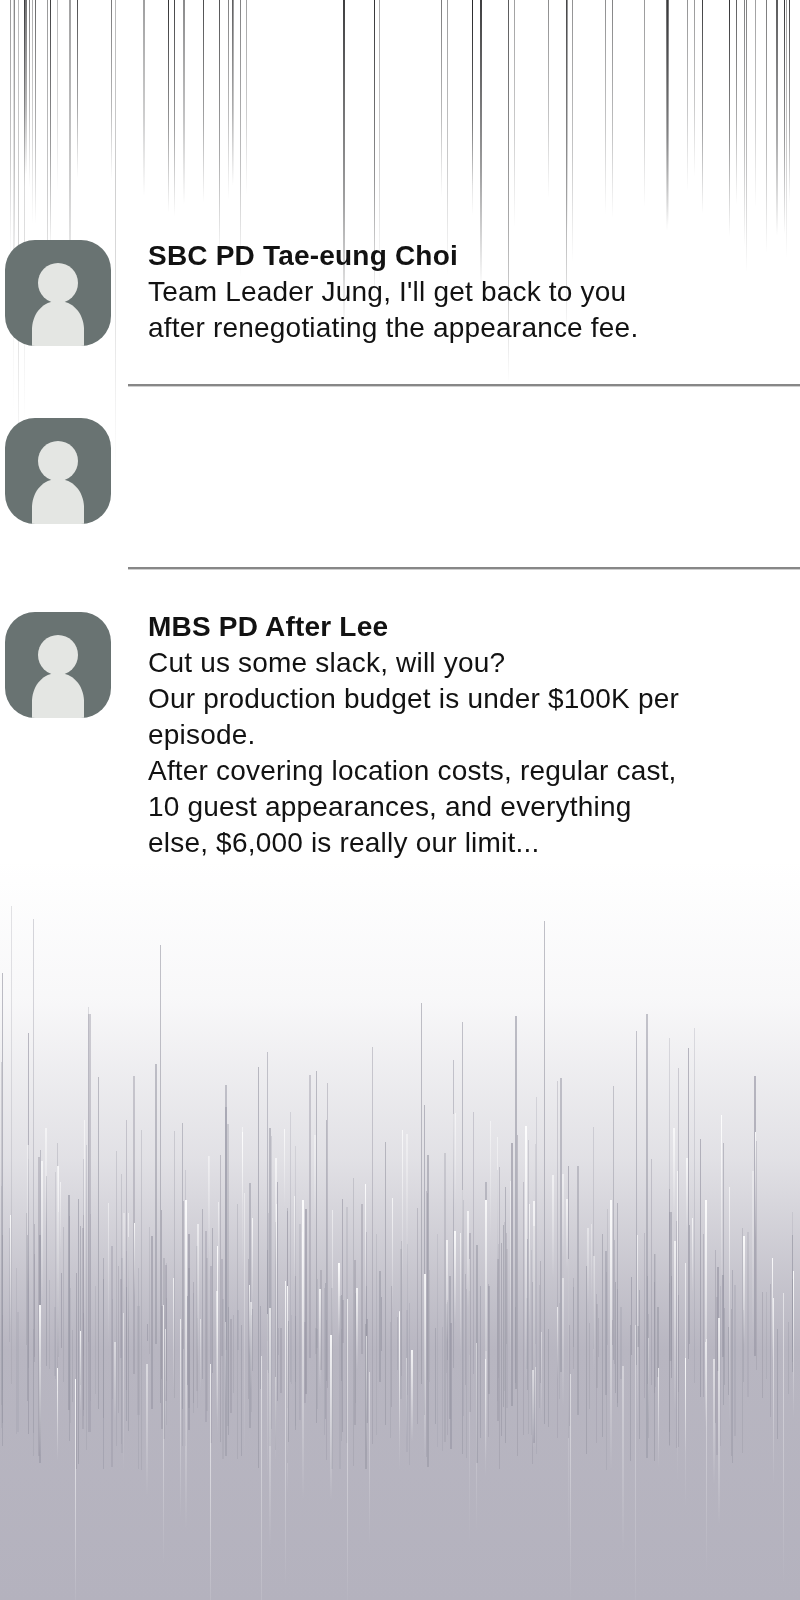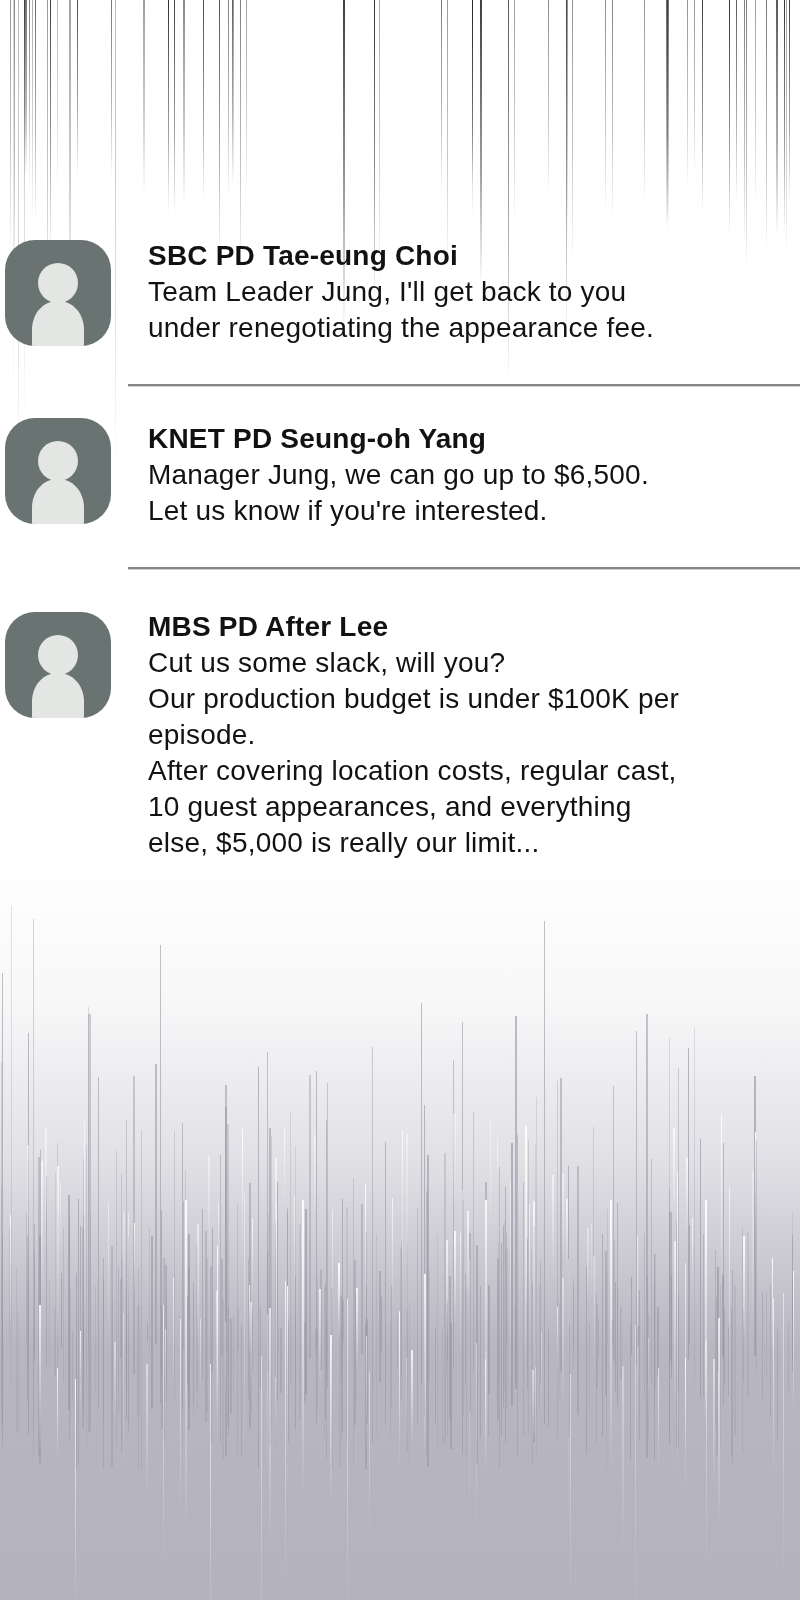--- a/index.html
+++ b/index.html
@@ -553,54 +553,49 @@
     <div class="row row1">
       <div class="avatar">
         <svg viewBox="0 0 106 106">
           <circle cx="53" cy="43" r="20" fill="#e4e6e3"></circle>
           <path d="M53 61 c15 0 25 12 26 27 l0 18 l-52 0 l0 -18 c1 -15 11 -27 26 -27 z" fill="#e4e6e3"></path>
         </svg>
       </div>
       <div class="mtext">
         <div class="sender">SBC PD Tae-eung Choi</div>
         <div class="mbody">Team Leader Jung, I'll get back to you
-under renegotiating the appearance fee.</div>
+after renegotiating the appearance fee.</div>
       </div>
     </div>
 
     <div class="divider d1"></div>
 
     <div class="row row2">
       <div class="avatar">
         <svg viewBox="0 0 106 106">
           <circle cx="53" cy="43" r="20" fill="#e4e6e3"></circle>
           <path d="M53 61 c15 0 25 12 26 27 l0 18 l-52 0 l0 -18 c1 -15 11 -27 26 -27 z" fill="#e4e6e3"></path>
         </svg>
-      </div>
-      <div class="mtext">
-        <div class="sender">KNET PD Seung-oh Yang</div>
-        <div class="mbody">Manager Jung, we can go up to $6,500.
-Let us know if you're interested.</div>
       </div>
     </div>
 
     <div class="divider d2"></div>
 
     <div class="row row3">
       <div class="avatar">
         <svg viewBox="0 0 106 106">
           <circle cx="53" cy="43" r="20" fill="#e4e6e3"></circle>
           <path d="M53 61 c15 0 25 12 26 27 l0 18 l-52 0 l0 -18 c1 -15 11 -27 26 -27 z" fill="#e4e6e3"></path>
         </svg>
       </div>
       <div class="mtext">
         <div class="sender">MBS PD After Lee</div>
         <div class="mbody">Cut us some slack, will you?
 Our production budget is under $100K per
 episode.
 After covering location costs, regular cast,
 10 guest appearances, and everything
-else, $5,000 is really our limit...</div>
+else, $6,000 is really our limit...</div>
       </div>
     </div>
 
   </div>
 </div>
 
 </body></html>

